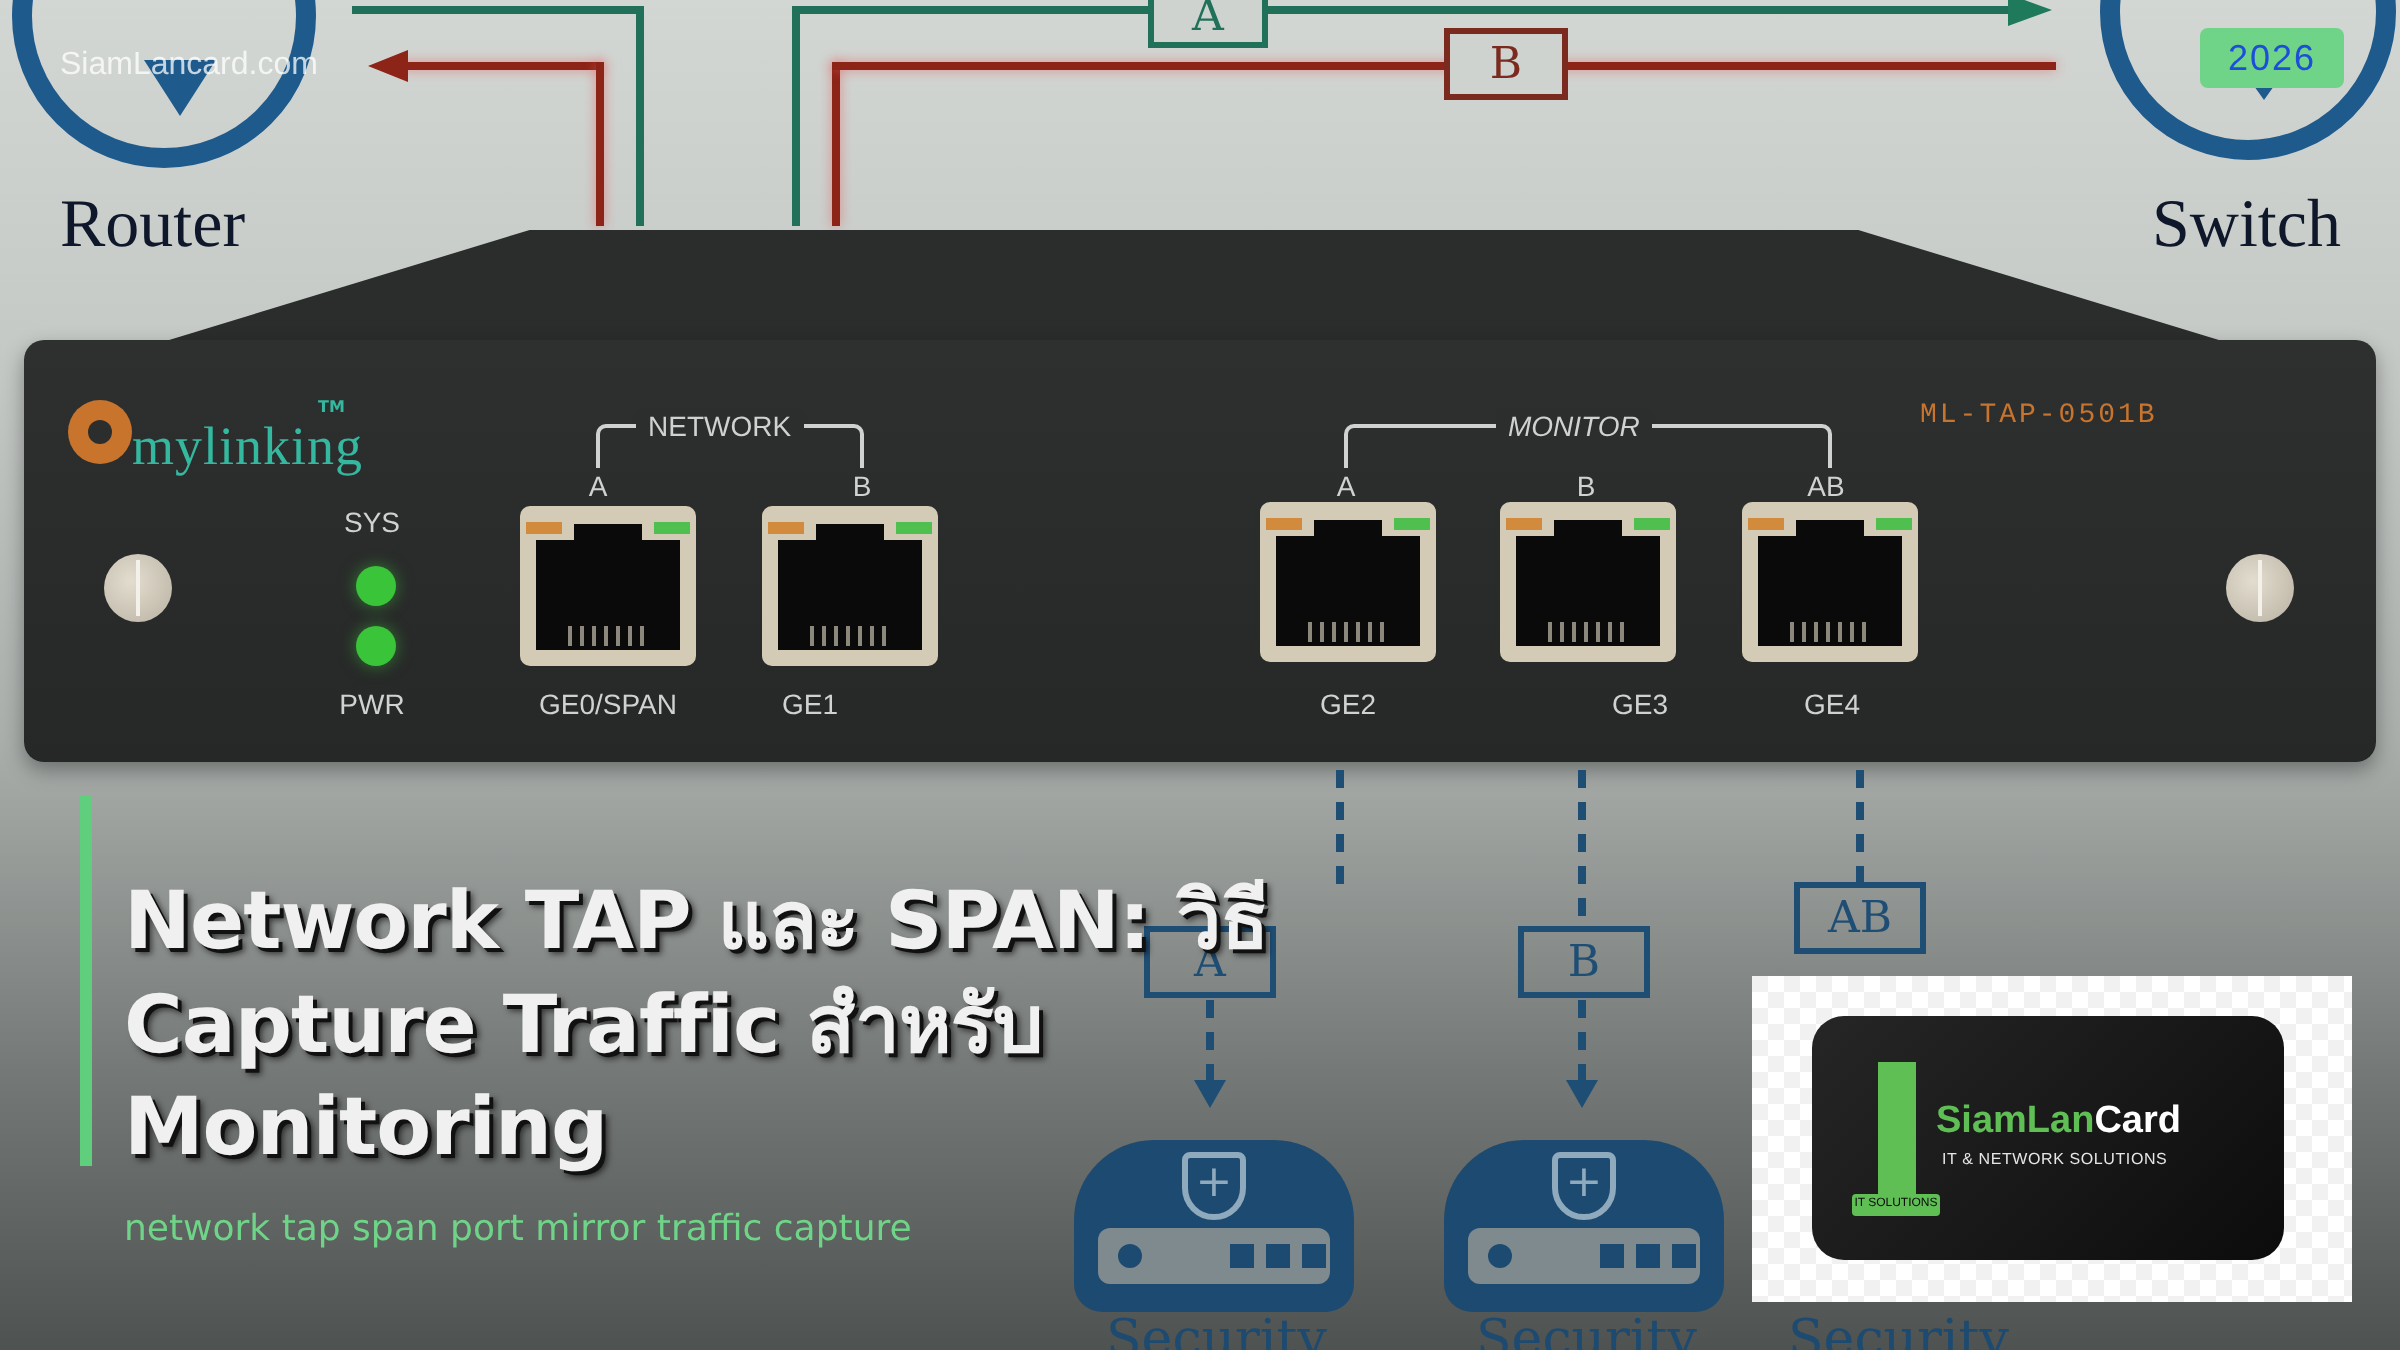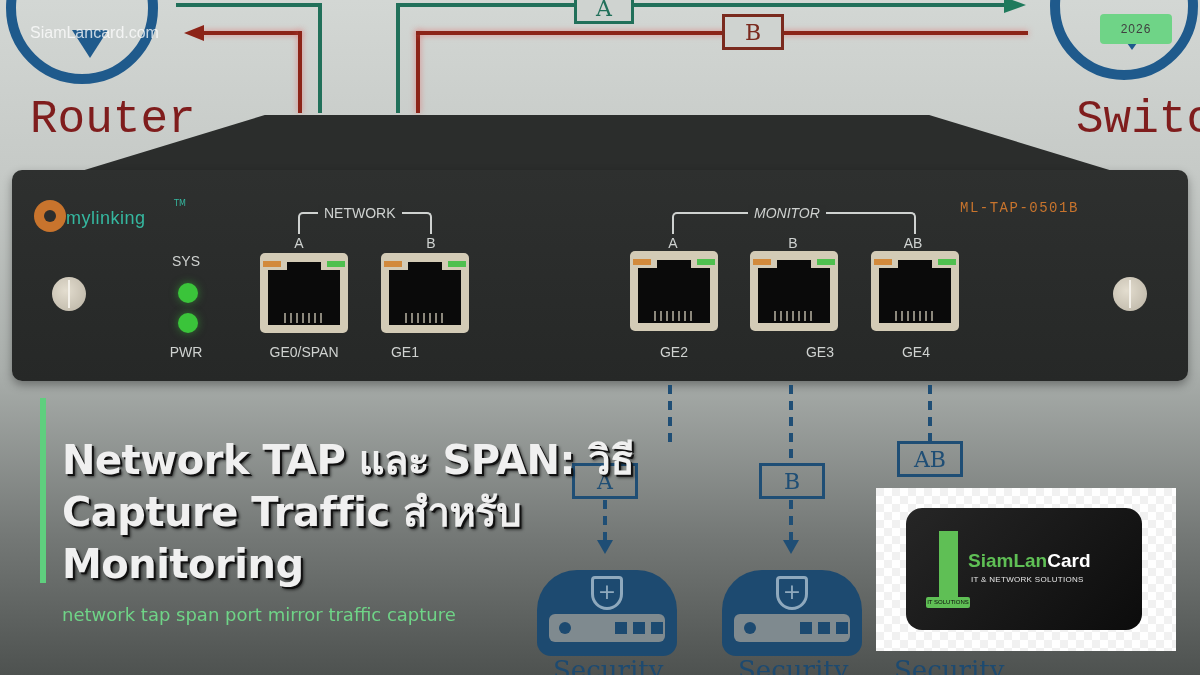--- a/index.html
+++ b/index.html
@@ -6,43 +6,43 @@
   html, body { width: 1200px; height: 675px; overflow: hidden; }
   body {
     position: relative;
     font-family: "DejaVu Sans", sans-serif;
     background: linear-gradient(180deg, #d3d7d4 0%, #c6cac7 25%, #a9aeab 55%, #737775 80%, #4e5250 100%);
   }
   .abs { position: absolute; }
 
   
   .node-icon { position: absolute; border: 10px solid #1f5a8c; border-radius: 50%; }
-  .node-label { position: absolute; font-family: Liberation Mono, monospace; color: #7f1d1d; font-size: 46px; }
+  .node-label { position: absolute; font-family: Liberation Serif, serif; color: #0f172a; font-size: 34px; }
   .watermark { position: absolute; left: 30px; top: 24px; color: rgba(255,255,255,0.75); font-size: 16px; font-family: "Liberation Sans", sans-serif; }
-  .year-badge { position: absolute; left: 1100px; top: 14px; width: 72px; height: 30px; background: #6fd487; border-radius: 4px; color: #404040; font-size: 12px; font-family: "Liberation Sans", sans-serif; text-align: center; line-height: 31px; letter-spacing: 1px; }
+  .year-badge { position: absolute; left: 1100px; top: 14px; width: 72px; height: 30px; background: #6fd487; border-radius: 4px; color: #1d4ed8; font-size: 18px; font-family: "Liberation Sans", sans-serif; text-align: center; line-height: 31px; letter-spacing: 1px; }
   .line { position: absolute; }
   .g { background: #21705a; }
   .r { background: #8c2418; box-shadow: 0 0 6px rgba(230,90,90,0.6); }
   .flow-tag { position: absolute; font-family: "DejaVu Serif", serif; font-size: 22px; text-align: center; background: #cfd3d0; }
 
   
   .chassis-top {
     position: absolute; left: 78px; top: 115px; width: 1038px; height: 57px;
     background: #2b2d2c;
     clip-path: polygon(18% 0, 82% 0, 100% 100%, 0 100%);
   }
   .panel {
     position: absolute; left: 12px; top: 170px; width: 1176px; height: 211px;
     background: linear-gradient(180deg, #2e302f, #262827);
     border-radius: 10px; box-shadow: 0 4px 10px rgba(0,0,0,0.35);
   }
   .screw { position: absolute; width: 34px; height: 34px; border-radius: 50%; background: radial-gradient(circle at 40% 40%, #e3ddcf, #b9b2a3); }
   .screw::after { content: ""; position: absolute; left: 16px; top: 3px; width: 2px; height: 28px; background: #f4f1ea; }
-  .brand { position: absolute; left: 66px; top: 208px; color: #35b8a0; font-size: 18px; font-family: Liberation Sans, sans-serif; letter-spacing: 0.5px; }
-  .tm { position: absolute; left: 174px; top: 199px; color: #35b8a0; font-size: 8px; }
+  .brand { position: absolute; left: 66px; top: 208px; color: #35b8a0; font-size: 27px; font-family: Liberation Serif, serif; letter-spacing: 0.5px; }
+  .tm { position: absolute; left: 159px; top: 199px; color: #35b8a0; font-size: 8px; font-weight: bold; }
   .model { position: absolute; left: 960px; top: 200px; color: #c8742d; font-size: 14px; font-family: Liberation Mono, monospace; letter-spacing: 1.5px; }
   .panel-text { position: absolute; color: #cfd2d0; font-size: 14px; font-family: "Liberation Sans", sans-serif; text-align: center; }
   .led { position: absolute; width: 20px; height: 20px; border-radius: 50%; background: #3ac43a; box-shadow: 0 0 8px rgba(60,200,60,0.5); }
   .bracket { position: absolute; border: 2px solid #cfd2d0; border-bottom: none; border-radius: 5px 5px 0 0; }
   .bracket-label { position: absolute; background: #2c2e2d; color: #cfd2d0; font-size: 14px; font-family: "Liberation Sans", sans-serif; padding: 0 6px; }
   .port { position: absolute; width: 88px; height: 80px; background: #d3cbb6; border-radius: 5px; }
   .port .hole { position: absolute; left: 8px; top: 17px; width: 72px; height: 55px; background: #0a0a0a; }
   .port .notch { position: absolute; left: 27px; top: 9px; width: 34px; height: 10px; background: #0a0a0a; }
   .port .amber { position: absolute; left: 3px; top: 8px; width: 18px; height: 6px; background: #d28a3c; }
   .port .green { position: absolute; right: 3px; top: 8px; width: 18px; height: 6px; background: #4fc04f; }

